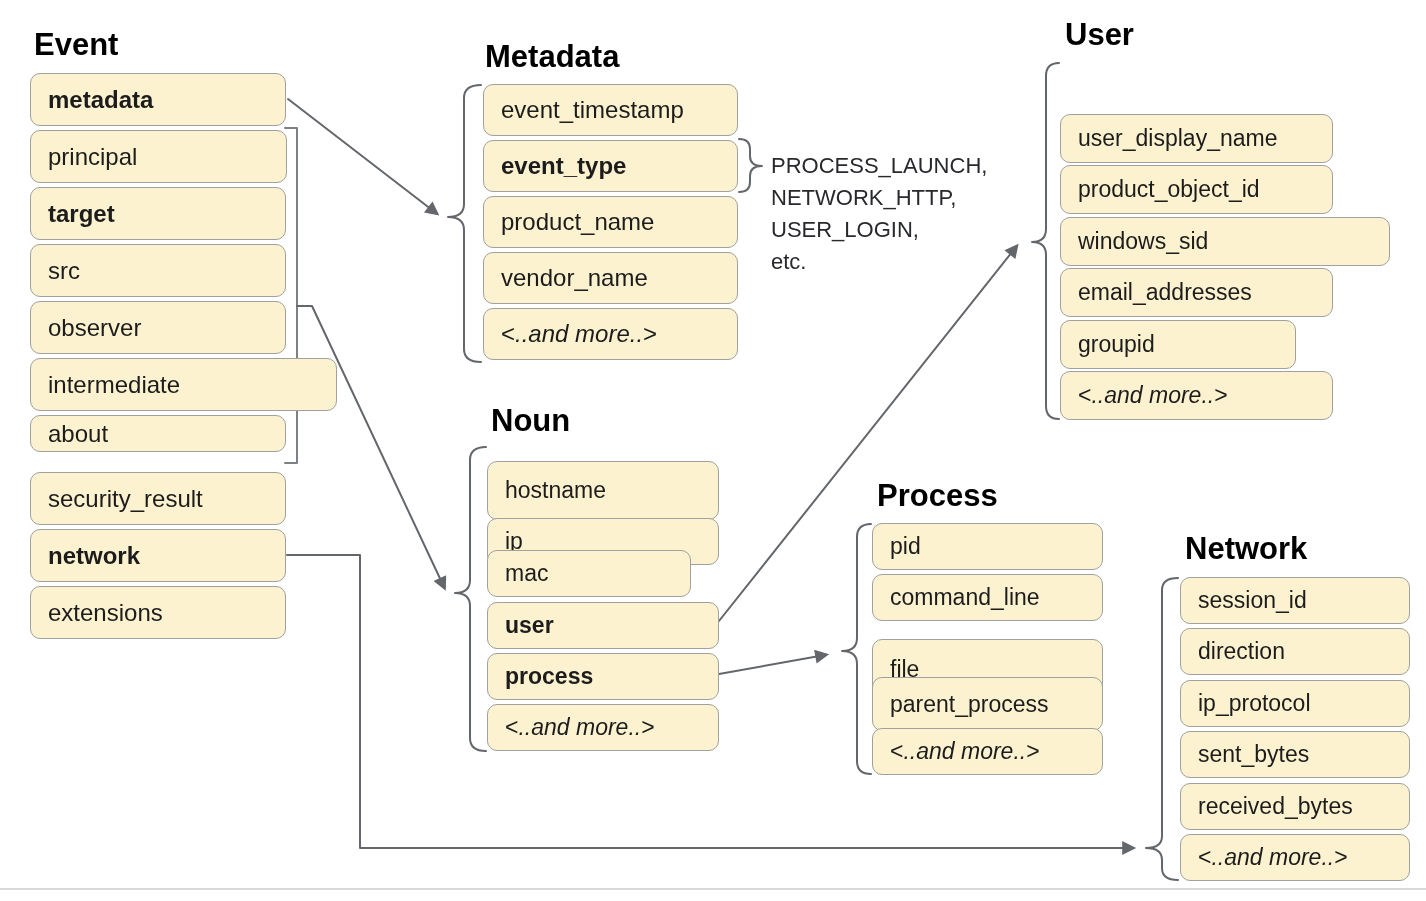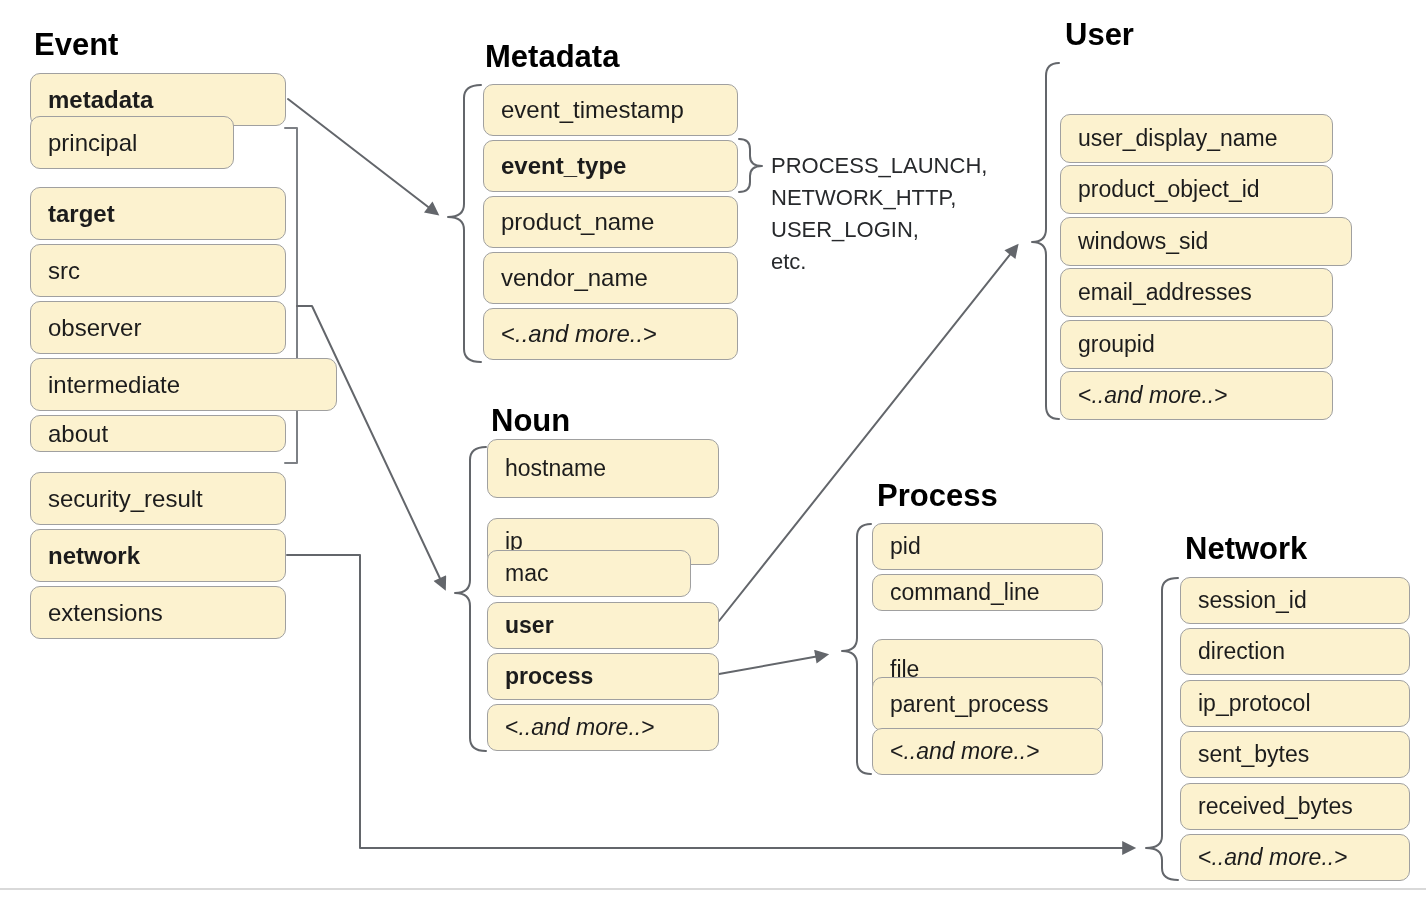--- a/index.html
+++ b/index.html
@@ -86,21 +86,21 @@
 
     <path marker-end="url(#ah)" d="M 288 99 L 436 213"></path>
     <path marker-end="url(#ah)" d="M 297 306 L 312 306 L 444 587"></path>
     <path marker-end="url(#ah)" d="M 719 621 L 1016 247"></path>
     <path marker-end="url(#ah)" d="M 719 674 L 825 655"></path>
     <path marker-end="url(#ah)" d="M 287 555 L 360 555 L 360 848 L 1132 848"></path>
   </svg>
 
   <div class="group-title" style="left:34px; top:30px">Event</div>
   <div class="box lg bold" style="left:30px; top:73px;  width:256px; height:53px">metadata</div>
-  <div class="box lg" style="left:30px; top:116px; width:204px; height:53px">principal</div>
+  <div class="box lg" style="left:30px; top:130px; width:257px; height:53px">principal</div>
   <div class="box lg bold" style="left:30px; top:187px; width:256px; height:53px">target</div>
   <div class="box lg" style="left:30px; top:244px; width:256px; height:53px">src</div>
   <div class="box lg" style="left:30px; top:301px; width:256px; height:53px">observer</div>
   <div class="box lg" style="left:30px; top:358px; width:307px; height:53px">intermediate</div>
   <div class="box lg" style="left:30px; top:415px; width:256px; height:37px">about</div>
   <div class="box lg" style="left:30px; top:472px; width:256px; height:53px">security_result</div>
   <div class="box lg bold" style="left:30px; top:529px; width:256px; height:53px">network</div>
   <div class="box lg" style="left:30px; top:586px; width:256px; height:53px">extensions</div>
 
   <div class="group-title" style="left:485px; top:42px">Metadata</div>
@@ -117,44 +117,44 @@
   <div class="enum-text" style="left:771px; top:150px">
     <div>PROCESS_LAUNCH,</div>
     <div>NETWORK_HTTP,</div>
     <div>USER_LOGIN,</div>
     <div>etc.</div>
   </div>
 
   <div class="group-title" style="left:1065px; top:20px">User</div>
   <div class="box" style="left:1060px; top:114px; width:273px; height:49px">user_display_name</div>
   <div class="box" style="left:1060px; top:165px; width:273px; height:49px">product_object_id</div>
-  <div class="box" style="left:1060px; top:217px; width:292px; height:49px">windows_sid</div>
+  <div class="box" style="left:1060px; top:217px; width:330px; height:49px">windows_sid</div>
   <div class="box" style="left:1060px; top:268px; width:273px; height:49px">email_addresses</div>
-  <div class="box" style="left:1060px; top:320px; width:273px; height:49px">groupid</div>
+  <div class="box" style="left:1060px; top:320px; width:236px; height:49px">groupid</div>
   <div class="box" style="left:1060px; top:371px; width:273px; height:49px">
       <span>&lt; </span>
       <span class="it">..and more..</span>
       <span> &gt;</span>
     </div>
 
   <div class="group-title" style="left:491px; top:406px">Noun</div>
-  <div class="box" style="left:487px; top:439px; width:232px; height:59px">hostname</div>
+  <div class="box" style="left:487px; top:461px; width:232px; height:59px">hostname</div>
   <div class="box" style="left:487px; top:518px; width:232px; height:47px">ip</div>
   <div class="box" style="left:487px; top:550px; width:204px; height:47px">mac</div>
   <div class="box bold" style="left:487px; top:602px; width:232px; height:47px">user</div>
   <div class="box bold" style="left:487px; top:653px; width:232px; height:47px">process</div>
   <div class="box" style="left:487px; top:704px; width:232px; height:47px">
       <span>&lt; </span>
       <span class="it">..and more..</span>
       <span> &gt;</span>
     </div>
 
   <div class="group-title" style="left:877px; top:481px">Process</div>
   <div class="box" style="left:872px; top:523px; width:231px; height:47px">pid</div>
-  <div class="box" style="left:872px; top:574px; width:231px; height:37px">command_line</div>
+  <div class="box" style="left:872px; top:574px; width:231px; height:47px">command_line</div>
   <div class="box" style="left:872px; top:639px; width:231px; height:61px">file</div>
   <div class="box" style="left:872px; top:677px; width:231px; height:54px">parent_process</div>
   <div class="box" style="left:872px; top:728px; width:231px; height:47px">
       <span>&lt; </span>
       <span class="it">..and more..</span>
       <span> &gt;</span>
     </div>
 
   <div class="group-title" style="left:1185px; top:534px">Network</div>
   <div class="box" style="left:1180px; top:577px; width:230px; height:47px">session_id</div>

